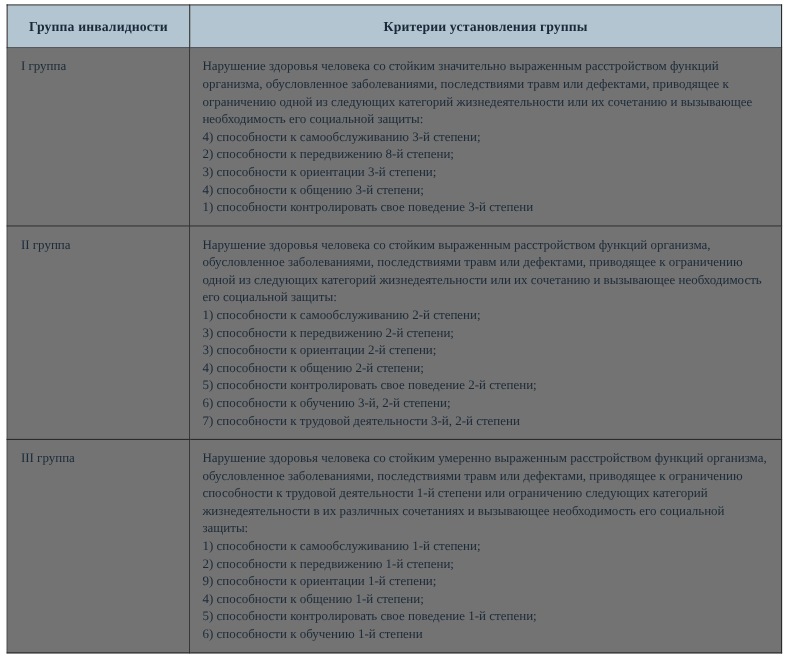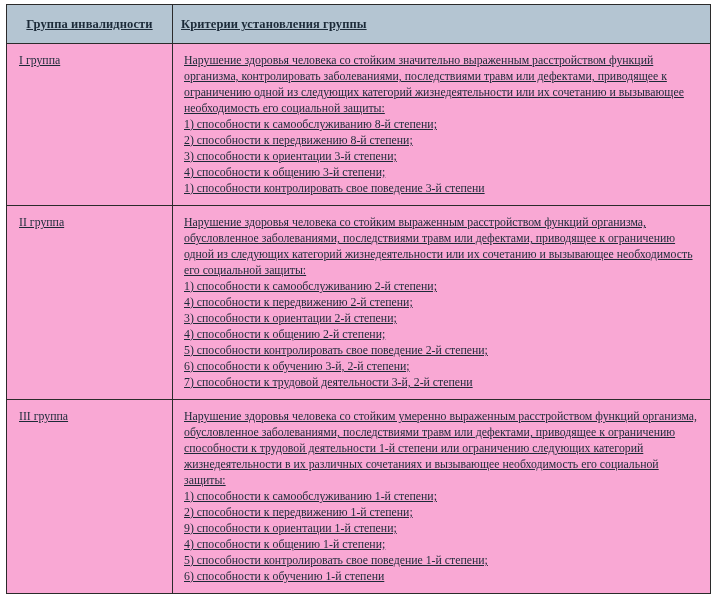--- a/index.html
+++ b/index.html
@@ -14,54 +14,53 @@
     color: #1b2a38;
     overflow: hidden;
   }
 
   .page {
     width: 718px;
     height: 596px;
     box-sizing: border-box;
     padding: 4px 24px 0 6px;
     background: #ffffff;
-    text-decoration: underline;
   }
 
   table.criteria {
     width: 704px;
     border-collapse: collapse;
     table-layout: fixed;
     border: 1px solid #2b2b2b;
   }
 
   table.criteria col.c-group { width: 166px; }
   table.criteria col.c-criteria { width: 538px; }
 
   table.criteria th,
   table.criteria td {
     border: 1px solid #2b2b2b;
     vertical-align: top;
-    background: #f9a8d4;
+    background: #737373;
   }
 
   table.criteria thead th {
     background: #b4c5d2;
     font-weight: bold;
     font-size: 12.5px;
     line-height: 16px;
     padding: 11px 8px 11px 8px;
     letter-spacing: 0.1px;
   }
 
   th.head-group {
     text-align: center;
   }
   th.head-criteria {
-    text-align: left;
+    text-align: center;
   }
 
   table.criteria td.group-cell {
     padding: 8px 8px 8px 12px;
     font-size: 11.8px;
     line-height: 16px;
     white-space: nowrap;
   }
 
   table.criteria td.criteria-cell {
@@ -96,37 +95,37 @@
     <thead>
       <tr>
         <th class="head-group">Группа инвалидности</th>
         <th class="head-criteria">Критерии установления группы</th>
       </tr>
     </thead>
     <tbody>
       <tr>
         <td class="group-cell">I группа</td>
         <td class="criteria-cell">
-          <p class="intro">Нарушение здоровья человека со стойким значительно выраженным расстройством функций организма, контролировать заболеваниями, последствиями травм или дефектами, приводящее к ограничению одной из следующих категорий жизнедеятельности или их сочетанию и вызывающее необходимость его социальной защиты:</p>
+          <p class="intro">Нарушение здоровья человека со стойким значительно выраженным расстройством функций организма, обусловленное заболеваниями, последствиями травм или дефектами, приводящее к ограничению одной из следующих категорий жизнедеятельности или их сочетанию и вызывающее необходимость его социальной защиты:</p>
           <ol class="degree-list">
-            <li>1) способности к самообслуживанию 8-й степени;</li>
+            <li>4) способности к самообслуживанию 3-й степени;</li>
             <li>2) способности к передвижению 8-й степени;</li>
             <li>3) способности к ориентации 3-й степени;</li>
             <li>4) способности к общению 3-й степени;</li>
             <li>1) способности контролировать свое поведение 3-й степени</li>
           </ol>
         </td>
       </tr>
       <tr>
         <td class="group-cell">II группа</td>
         <td class="criteria-cell">
           <p class="intro">Нарушение здоровья человека со стойким выраженным расстройством функций организма, обусловленное заболеваниями, последствиями травм или дефектами, приводящее к ограничению одной из следующих категорий жизнедеятельности или их сочетанию и вызывающее необходимость его социальной защиты:</p>
           <ol class="degree-list">
             <li>1) способности к самообслуживанию 2-й степени;</li>
-            <li>4) способности к передвижению 2-й степени;</li>
+            <li>3) способности к передвижению 2-й степени;</li>
             <li>3) способности к ориентации 2-й степени;</li>
             <li>4) способности к общению 2-й степени;</li>
             <li>5) способности контролировать свое поведение 2-й степени;</li>
             <li>6) способности к обучению 3-й, 2-й степени;</li>
             <li>7) способности к трудовой деятельности 3-й, 2-й степени</li>
           </ol>
         </td>
       </tr>
       <tr>
         <td class="group-cell">III группа</td>

